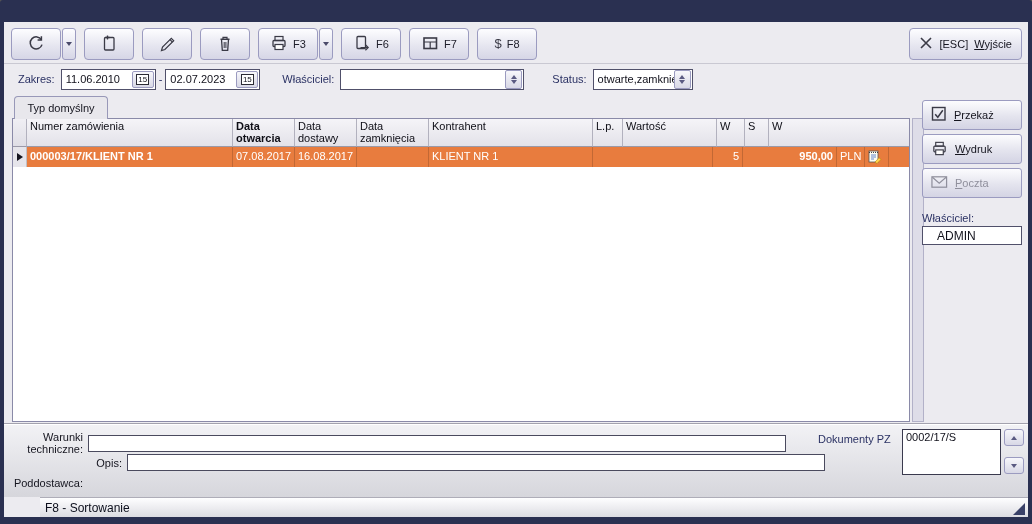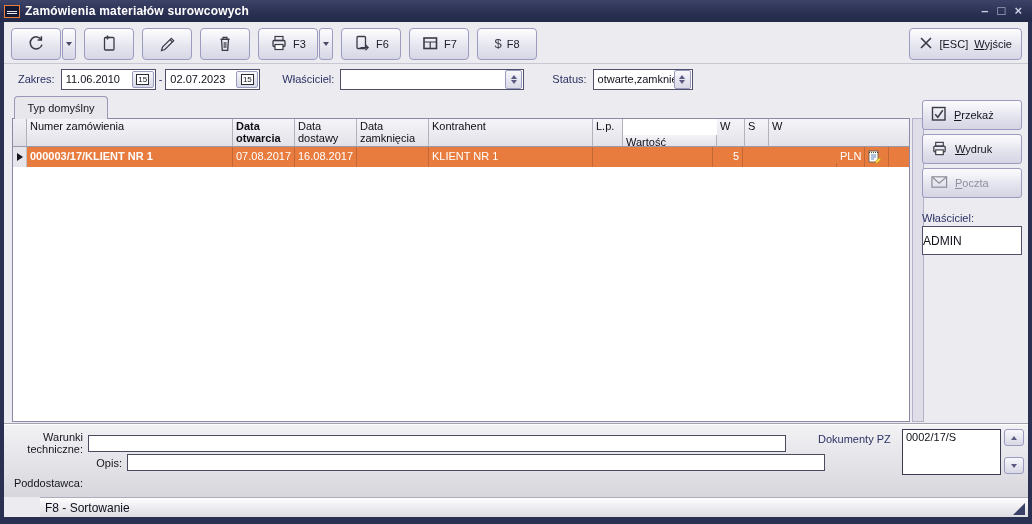--- a/index.html
+++ b/index.html
@@ -73,39 +73,39 @@
   .ghead { display:flex; height:28px; }
   .gh { border-right:1px solid #B2B1BE; border-bottom:1px solid #9A99A8;
     background:linear-gradient(#F5F4F8,#E3E2E9); padding:1px 3px; line-height:12px;
     color:#0E0E16; overflow:hidden; white-space:normal; }
   .grow { display:flex; height:20px; background:#E87C3E; color:#fff; }
   .gc { padding:0 3px; line-height:19px; border-right:1px solid rgba(0,0,0,.16);
     overflow:hidden; white-space:nowrap; }
   .c-marker { width:14px; }
   .c-numer { width:206px; } .c-dotw { width:62px; } .c-ddos { width:62px; }
   .c-dzam { width:72px; } .c-kon { width:164px; } .c-pod { width:120px; }
-  .c-lp { width:30px; } .c-war { width:94px;margin-top:16px; } .c-w1 { width:28px; }
+  .c-lp { width:30px; } .c-war { width:94px; } .c-w1 { width:28px; }
   .c-s { width:24px; } .c-w2 { flex:1; border-right:none; }
   .gh.c-marker { background:linear-gradient(#F0EFF4,#DFDEE6); }
   .gc.c-marker { background:#E6E5EB; display:flex; align-items:center; justify-content:center; }
   .marker-tri { width:0; height:0; border-top:4px solid transparent; border-bottom:4px solid transparent; border-left:6px solid #15151F; }
   .bold { font-weight:bold; } .ralign { text-align:right; }
 
   
   .side { position:absolute; top:0; right:2px; width:106px; height:100%; }
   .sbtn { width:100px; height:30px; margin:0 0 4px 2px; border:1px solid #9B9BC0; border-radius:3px;
     background:linear-gradient(#FCFCFE,#E4E4EE 55%,#D4D4E4);
     display:flex; align-items:center; gap:7px; padding-left:8px; color:#15151F; }
   .sbtn.disabled { color:#8F8F9C; }
   .sbtn.disabled svg path, .sbtn.disabled svg rect { stroke:#8F8F9C; }
   .ul-first { display:inline-block; }
   .ul-first::first-letter { text-decoration:underline; }
   .side-label { color:#2B3264; margin:14px 0 2px 2px; }
-  .side-input { width:100px; height:29px; margin-left:2px; border:1px solid #50506A; background:#fff;
-    font:12px "Liberation Sans",sans-serif; padding:0 0; color:#10101A; }
+  .side-input { width:100px; height:19px; margin-left:2px; border:1px solid #50506A; background:#fff;
+    font:12px "Liberation Sans",sans-serif; padding:0 14px; color:#10101A; }
 
   
   .bottom { position:absolute; top:402px; left:0; right:0; height:73px;
     background:linear-gradient(#F2F2F5,#D6D6DC); border-top:1px solid #FFFFFF;
     box-shadow:0 -1px 0 #A3A2AE; color:#15151F; }
   .brow { position:absolute; display:flex; align-items:center; }
   .blabel { width:84px; text-align:right; padding-right:5px; }
   .binput { width:698px; height:17px; border:1px solid #4A4A5E; background:#fff;
     font:11px "Liberation Sans",sans-serif; padding:0 3px; }
   .doklabel { position:absolute; left:814px; top:8px; color:#2B3264; }
@@ -120,31 +120,20 @@
     background:linear-gradient(#FEFEFF,#DCDCE2); border-top:1px solid #AEADB8;
     display:flex; align-items:center; padding-left:5px; font-size:12px; color:#0C0F1C;margin-left:36px; }
   .grip { position:absolute; right:3px; bottom:2px; width:0; height:0;
     border-style:solid; border-width:0 0 12px 12px; border-color:transparent transparent #3A4168 transparent; }
 </style>
 </head>
 <body>
 
 <div class="window">
 
-  <div class="titlebar">
-    <div class="tlogo">
-        <div class="tlogo-lines"></div>
-      </div>
-    <div class="title-text">Zamówienia materiałów surowcowych</div>
-    <div class="win-controls">
-      <span>–</span>
-      <span>□</span>
-      <span>×</span>
-    </div>
-  </div>
 
   <div class="content">
 
     <div class="toolbar">
       <div class="tbtn plain">
         <span>
           <svg width="18" height="18" viewBox="0 0 18 18">
               <path d="M14.4 5.8 A6 6 0 1 0 15 10.6" fill="none" stroke="#3A3A46" stroke-width="1.5"></path>
               <path d="M14.4 2.2 v3.8 h-3.8" fill="none" stroke="#3A3A46" stroke-width="1.5"></path>
             </svg>

